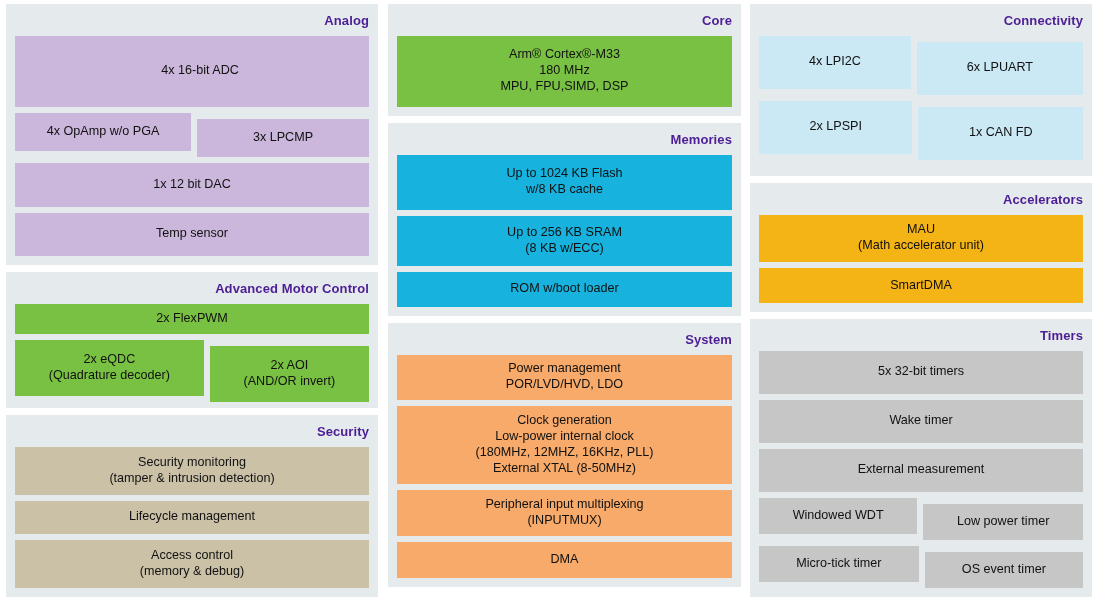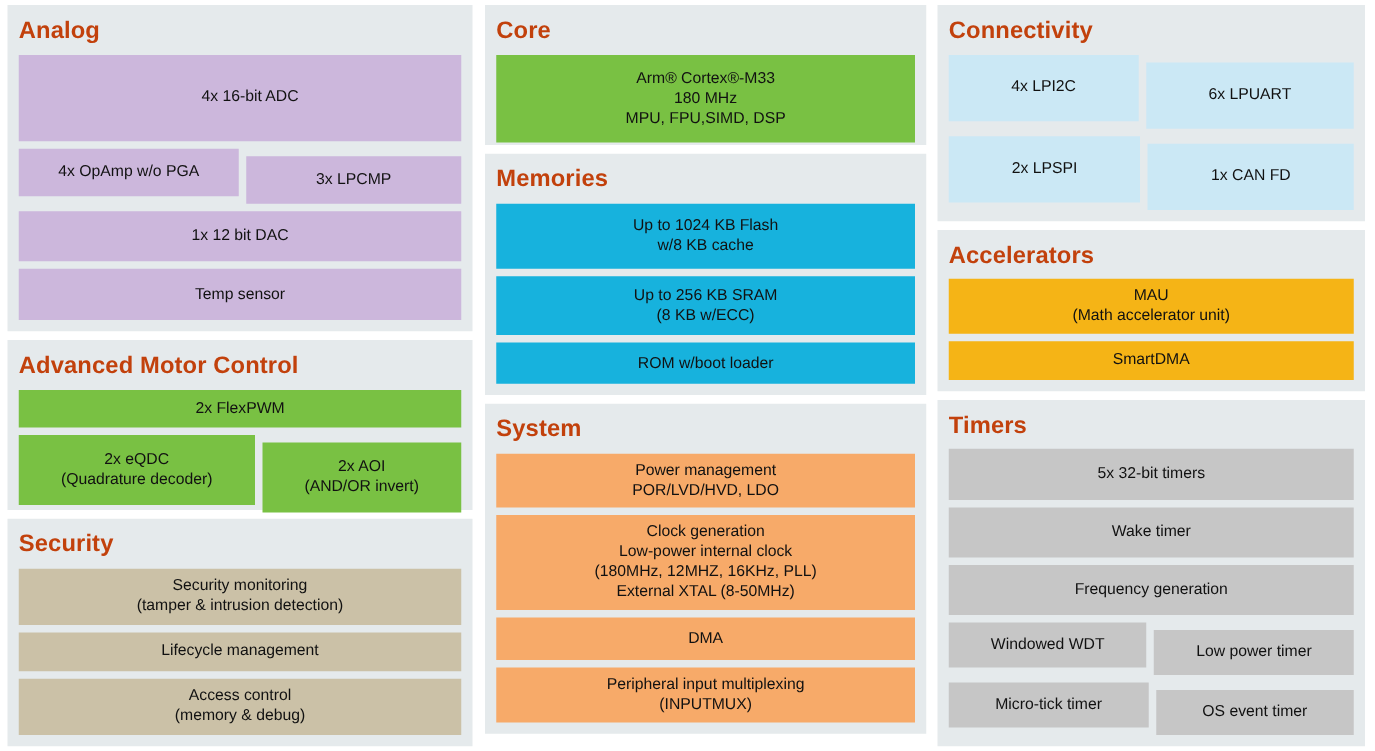--- a/index.html
+++ b/index.html
@@ -35,26 +35,26 @@
     background: #e5eaec;
     box-sizing: border-box;
     padding: 6px 9px 9px 9px;
     display: flex;
     flex-direction: column;
     margin-bottom: 7px;
   }
   .panel:last-child { margin-bottom: 0; }
 
   .panel-title {
-    text-align: left;
+    text-align: right;
     font-weight: bold;
-    font-size: 19px;
+    font-size: 13px;
     line-height: 1.35;
     padding: 2px 0 6px 0;
-    color: #c2410c;
+    color: #4c1d95;
     letter-spacing: 0.1px;
   }
 
   .blocks {
     display: flex;
     flex-direction: column;
     flex: 1 1 auto;
   }
   .row {
     display: flex;
@@ -200,23 +200,23 @@
 
     <div class="panel panel-system">
       <div class="panel-title">System</div>
       <div class="blocks">
         <div class="block c-orange h-power">Power management
 POR/LVD/HVD, LDO</div>
         <div class="block c-orange h-clock">Clock generation
 Low-power internal clock
 (180MHz, 12MHZ, 16KHz, PLL)
 External XTAL (8-50MHz)</div>
-        <div class="block c-orange h-dma">DMA</div>
         <div class="block c-orange h-inputmux">Peripheral input multiplexing
 (INPUTMUX)</div>
+        <div class="block c-orange h-dma">DMA</div>
       </div>
     </div>
 
   </div>
 
   <div class="column col-right">
 
     <div class="panel panel-connectivity">
       <div class="panel-title">Connectivity</div>
       <div class="blocks">
@@ -238,21 +238,21 @@
 (Math accelerator unit)</div>
         <div class="block c-amber h-smartdma">SmartDMA</div>
       </div>
     </div>
 
     <div class="panel panel-timers">
       <div class="panel-title">Timers</div>
       <div class="blocks">
         <div class="block c-gray h-timer">5x 32-bit timers</div>
         <div class="block c-gray h-timer">Wake timer</div>
-        <div class="block c-gray h-timer">Frequency generation</div>
+        <div class="block c-gray h-timer">External measurement</div>
         <div class="row">
           <div class="block c-gray h-timer2">Windowed WDT</div>
           <div class="block c-gray h-timer2">Low power timer</div>
         </div>
         <div class="row">
           <div class="block c-gray h-timer2">Micro-tick timer</div>
           <div class="block c-gray h-timer2">OS event timer</div>
         </div>
       </div>
     </div>

